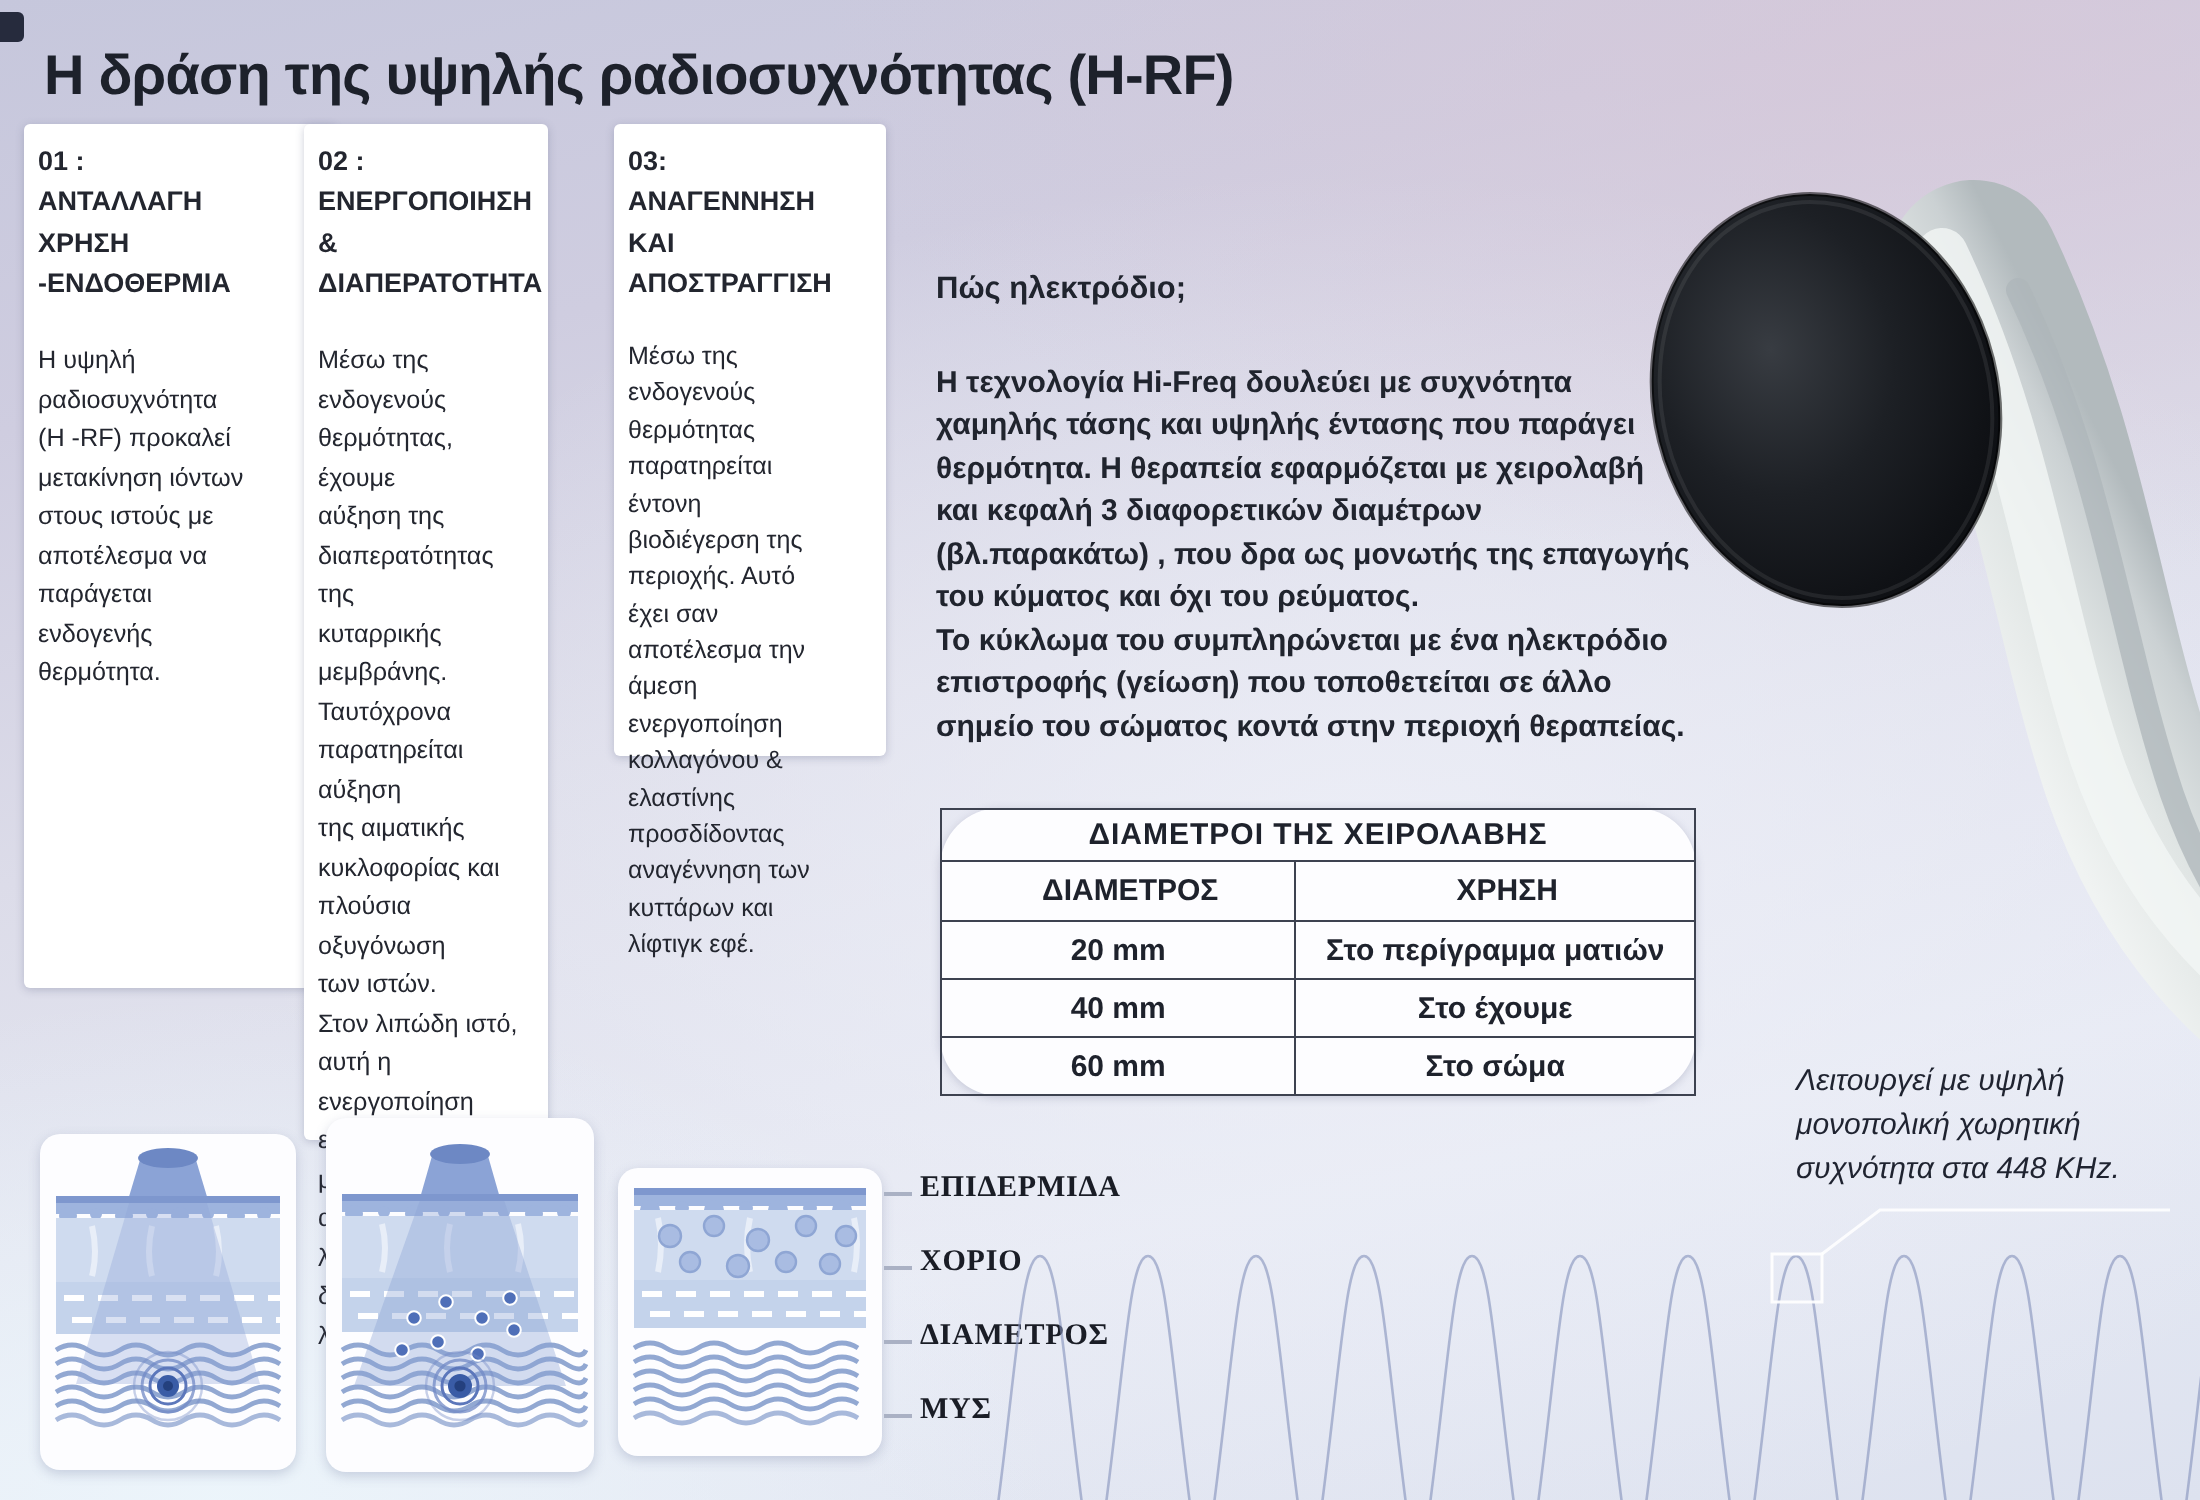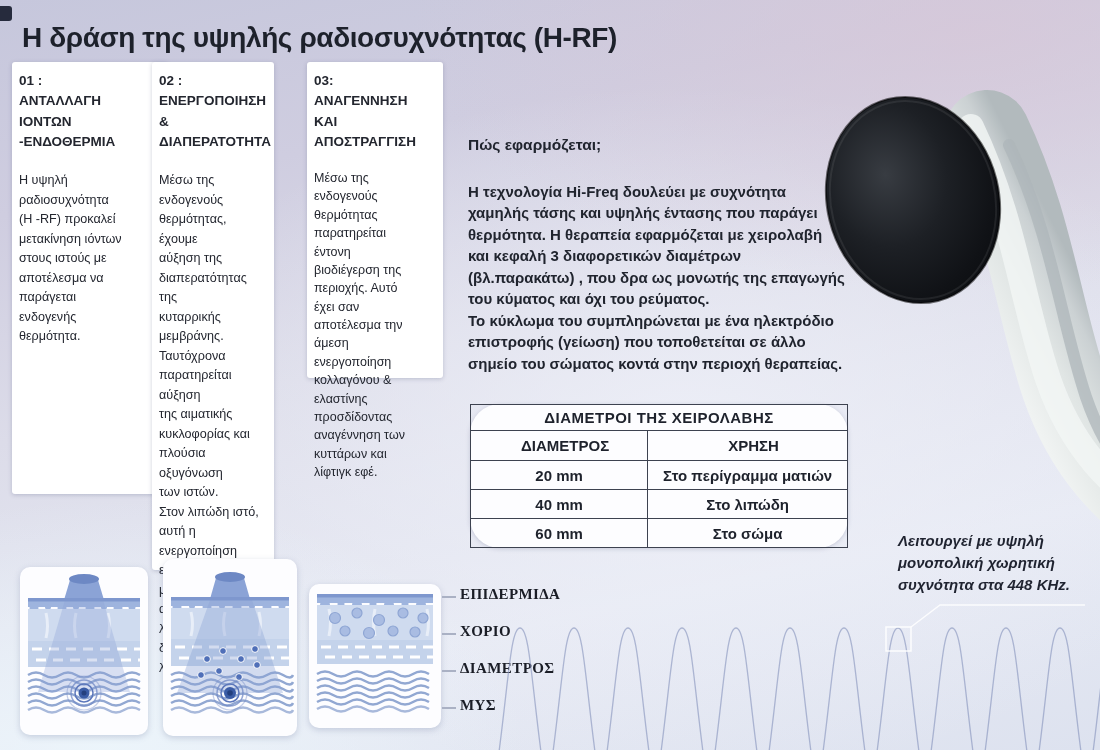--- a/index.html
+++ b/index.html
@@ -31,21 +31,21 @@
   .how-head{position:absolute;left:468px;top:136px;font-size:15.5px;font-weight:bold;color:#20242e;}
   .how-body{position:absolute;left:468px;top:181px;width:408px;font-size:15px;font-weight:bold;
     color:#20242e;line-height:1.43;white-space:pre-line;}
   .dia-table{position:absolute;left:470px;top:404px;width:378px;border-collapse:collapse;background:#fdfdff;
     font-weight:bold;color:#1e222c;box-shadow:0 1px 4px rgba(90,95,130,.25);border-radius:30px;}
   .dia-table th,.dia-table td{border:1.6px solid #3d4250;text-align:center;padding:2px 6px;}
   .dia-table .t-title{font-size:15px;letter-spacing:.5px;height:26px;}
   .dia-table .t-head th{font-size:15px;height:25px;padding-left:18px;}
   .dia-table td{font-size:15px;height:24px;}
   .dia-table td:first-child{width:47%;}
-  .callout{position:absolute;left:898px;top:530px;width:202px;font-size:15px;font-weight:bold;font-style:italic;
+  .callout{position:absolute;left:898px;top:530px;width:202px;font-size:15px;font-weight:normal;font-style:italic;
     color:#1f2330;line-height:1.47;white-space:pre-line;}
   .waves{position:absolute;left:460px;top:595px;width:640px;height:155px;}
   .device{position:absolute;left:790px;top:55px;width:310px;height:695px;}
 </style>
 </head>
 <body>
 
 <div class="stage">
 
   <svg class="device" viewBox="0 0 310 695" aria-hidden="true">
@@ -73,21 +73,21 @@
       <ellipse cx="123" cy="145" rx="82" ry="100" fill="none" stroke="rgba(255,255,255,.08)" stroke-width="2"></ellipse>
     </g>
   </svg>
 
   <div class="corner-chip"></div>
   <h1 class="title">Η δράση της υψηλής ραδιοσυχνότητας (H-RF)</h1>
 
   <section class="col-card" id="col1">
     <div class="col-num">01 :</div>
     <div class="col-head">ΑΝΤΑΛΛΑΓΗ
-ΙΟΝΤΩΝ
+ΧΡΗΣΗ
 -ΕΝΔΟΘΕΡΜΙΑ</div>
     <div class="col-body">Η υψηλή
 ραδιοσυχνότητα
 (Η -RF) προκαλεί
 μετακίνηση ιόντων
 στους ιστούς με
 αποτέλεσμα να
 παράγεται
 ενδογενής
 θερμότητα.</div>
@@ -137,21 +137,21 @@
 άμεση
 ενεργοποίηση
 κολλαγόνου &amp;
 ελαστίνης
 προσδίδοντας
 αναγέννηση των
 κυττάρων και
 λίφτιγκ εφέ.</div>
   </section>
 
-  <div class="how-head">Πώς εφαρμόζεται;</div>
+  <div class="how-head">Πώς ηλεκτρόδιο;</div>
   <div class="how-body">Η τεχνολογία Hi-Freq δουλεύει με συχνότητα
 χαμηλής τάσης και υψηλής έντασης που παράγει
 θερμότητα. Η θεραπεία εφαρμόζεται με χειρολαβή
 και κεφαλή 3 διαφορετικών διαμέτρων
 (βλ.παρακάτω) , που δρα ως μονωτής της επαγωγής
 του κύματος και όχι του ρεύματος.
 Το κύκλωμα του συμπληρώνεται με ένα ηλεκτρόδιο
 επιστροφής (γείωση) που τοποθετείται σε άλλο
 σημείο του σώματος κοντά στην περιοχή θεραπείας.</div>
 
@@ -163,21 +163,21 @@
     <tr class="t-head">
       <th>ΔΙΑΜΕΤΡΟΣ</th>
       <th>ΧΡΗΣΗ</th>
     </tr>
     <tr>
       <td>20 mm</td>
       <td>Στο περίγραμμα ματιών</td>
     </tr>
     <tr>
       <td>40 mm</td>
-      <td>Στο λιπώδη</td>
+      <td>Στο έχουμε</td>
     </tr>
     <tr>
       <td>60 mm</td>
       <td>Στο σώμα</td>
     </tr>
   </tbody>
     </table>
 
   <div class="dia-card" id="dia1">
     <svg viewBox="0 0 128 168">

